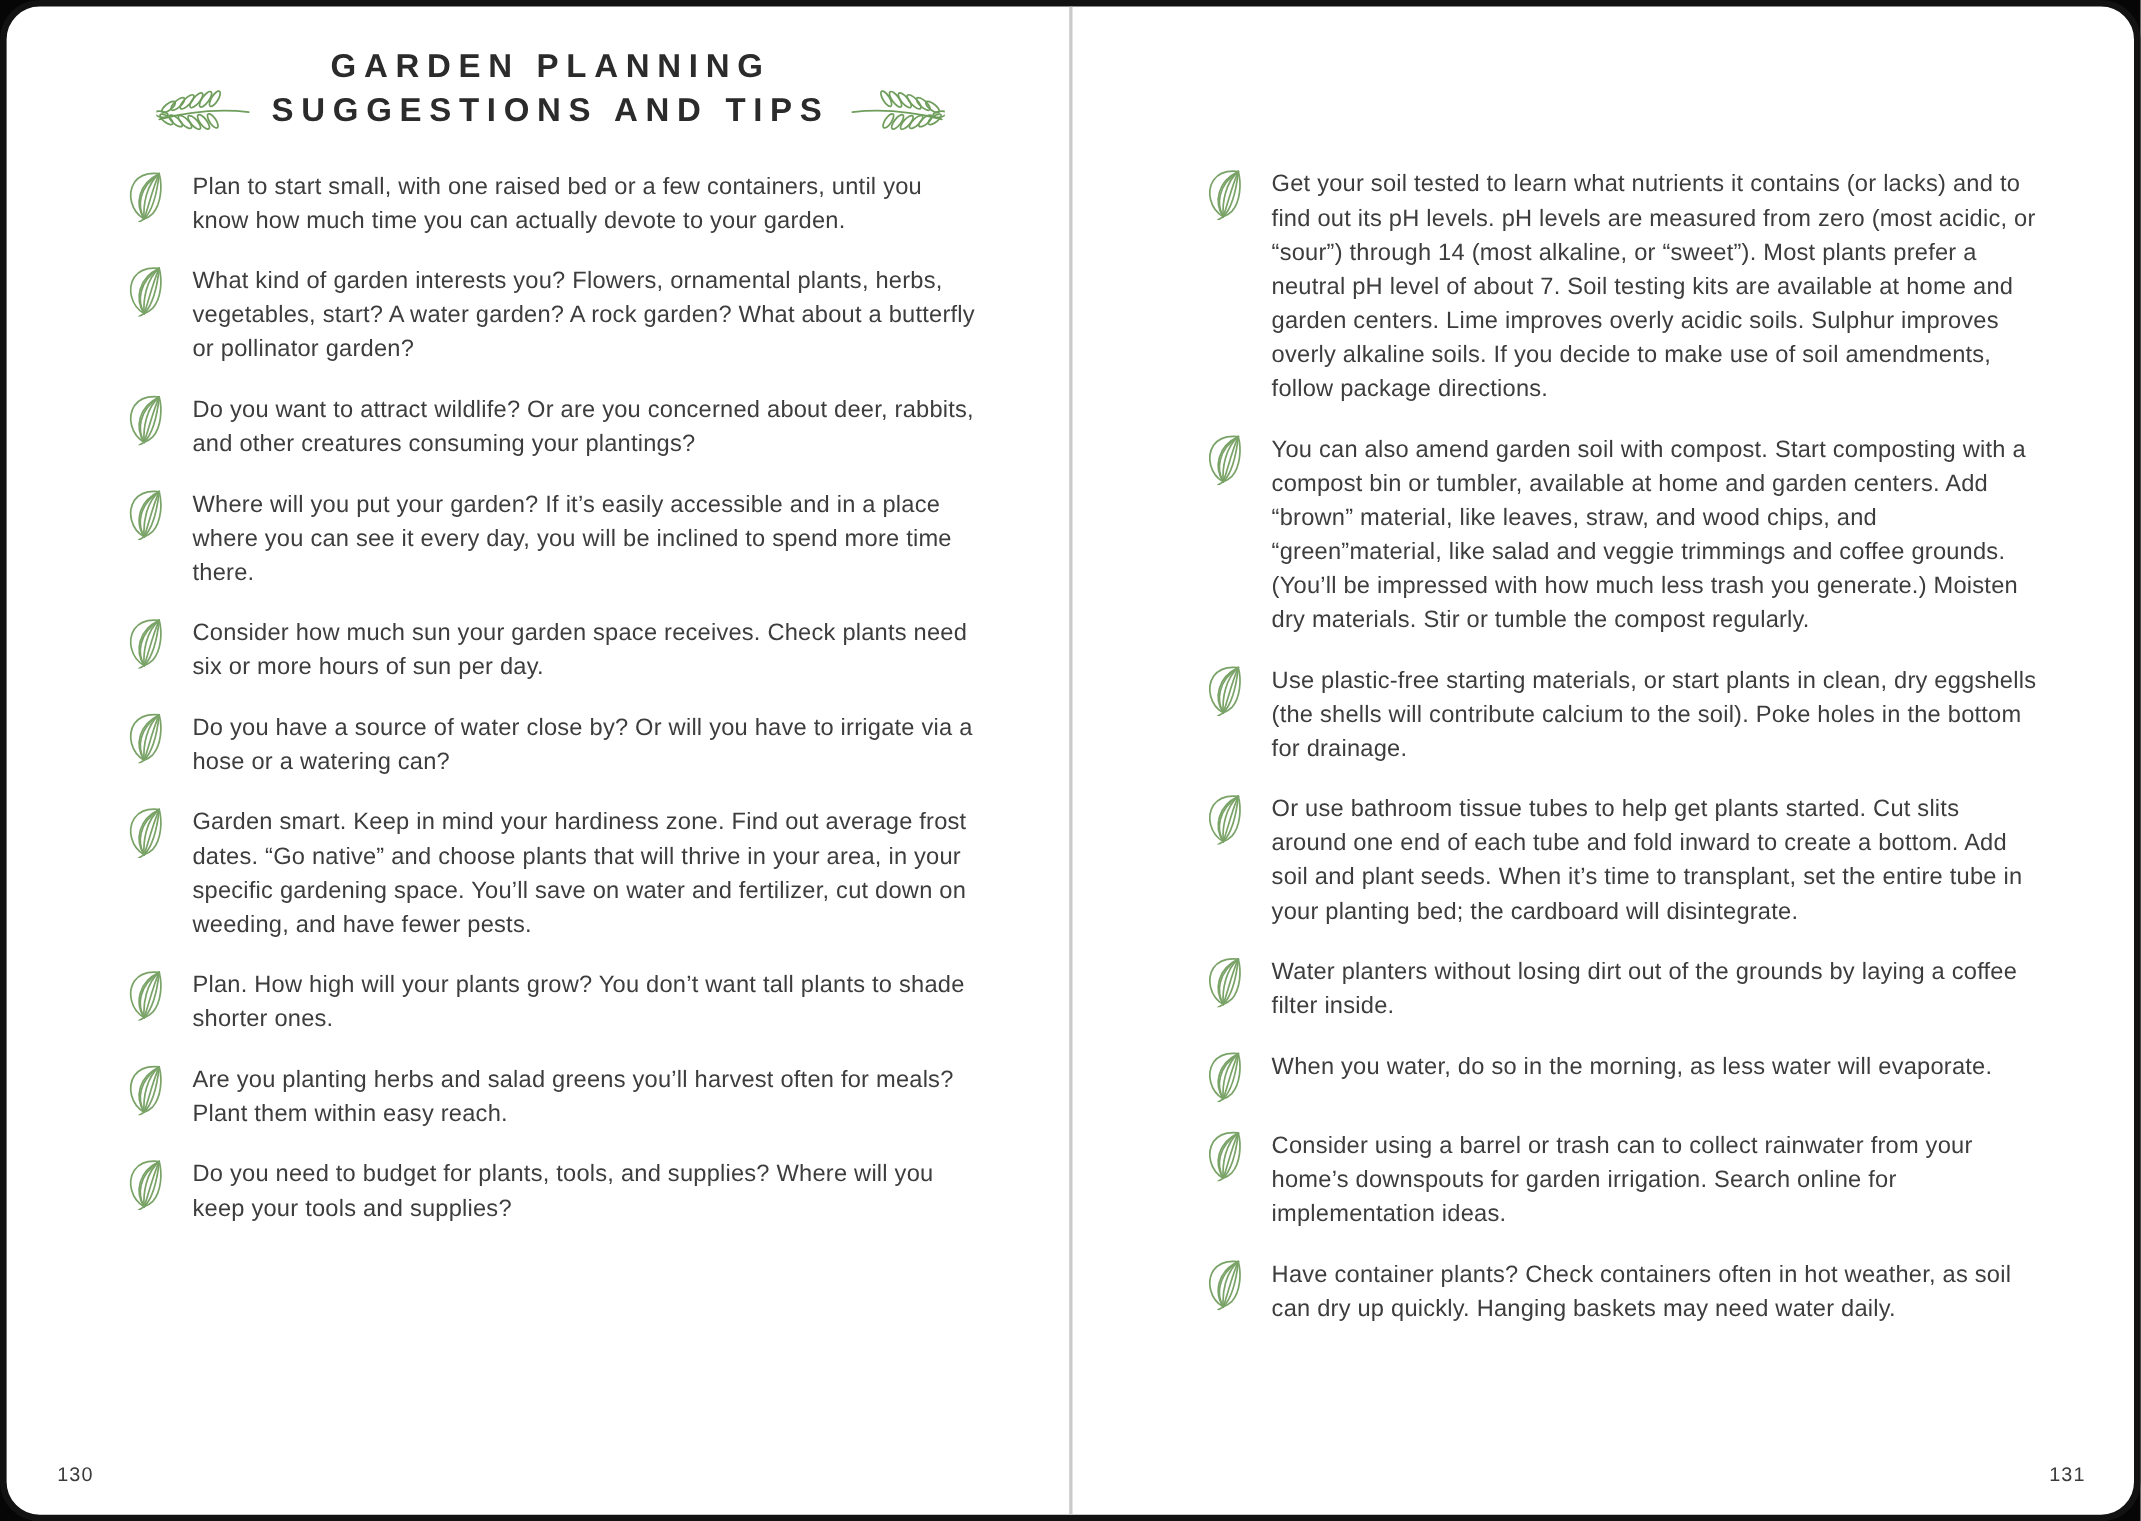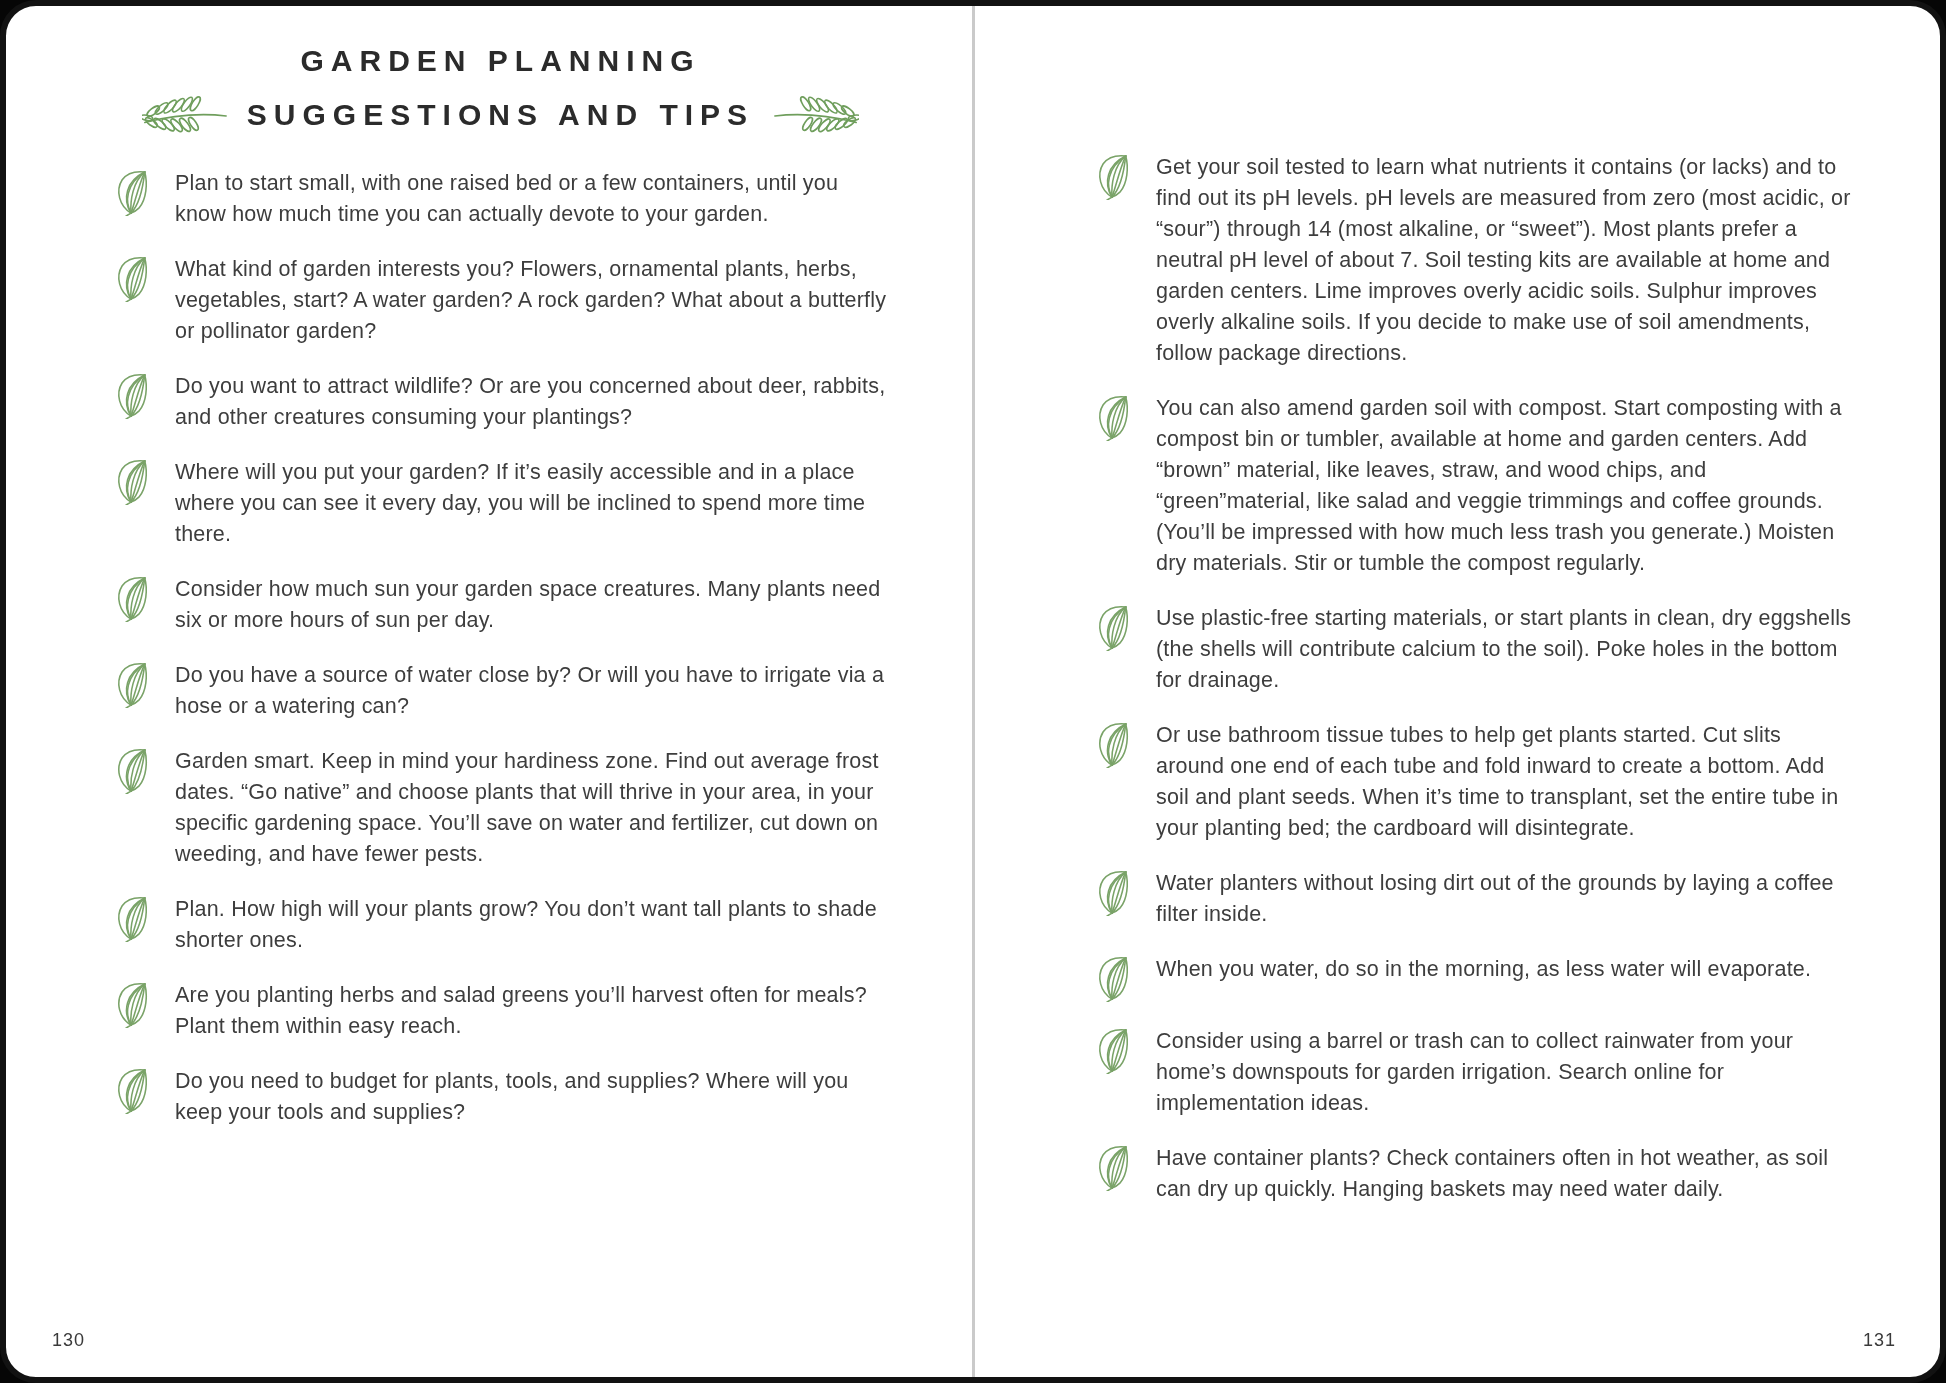--- a/index.html
+++ b/index.html
@@ -26,21 +26,21 @@
     position:absolute;left:966px;top:0;bottom:0;width:3px;
     background:#cacaca;
   }
   .title{
     text-align:center;
     color:#2b2b2b;
     font-weight:700;
     font-size:30px;
     line-height:38px;
     letter-spacing:7px;
-    margin:0 0 14px 0;
+    margin:0 0 0 0;
   }
   .title-line2-row{
     display:flex;align-items:center;justify-content:center;
     margin-top:0;
   }
   .fern{
     width:86px;height:42px;flex:none;
     color:#6f9e5c;
   }
   .fern.right{transform:scaleX(-1);}
@@ -150,21 +150,21 @@
       <div class="item">
         <svg class="leaf" viewBox="0 0 40 48">
             <use href="#leafsym"></use>
           </svg>
         <p class="txt">Where will you put your garden? If it’s easily accessible and in a place where you can see it every day, you will be inclined to spend more time there.</p>
       </div>
       <div class="item">
         <svg class="leaf" viewBox="0 0 40 48">
             <use href="#leafsym"></use>
           </svg>
-        <p class="txt">Consider how much sun your garden space creatures. Many plants need six or more hours of sun per day.</p>
+        <p class="txt">Consider how much sun your garden space receives. Check plants need six or more hours of sun per day.</p>
       </div>
       <div class="item">
         <svg class="leaf" viewBox="0 0 40 48">
             <use href="#leafsym"></use>
           </svg>
         <p class="txt">Do you have a source of water close by? Or will you have to irrigate via a hose or a watering can?</p>
       </div>
       <div class="item">
         <svg class="leaf" viewBox="0 0 40 48">
             <use href="#leafsym"></use>

